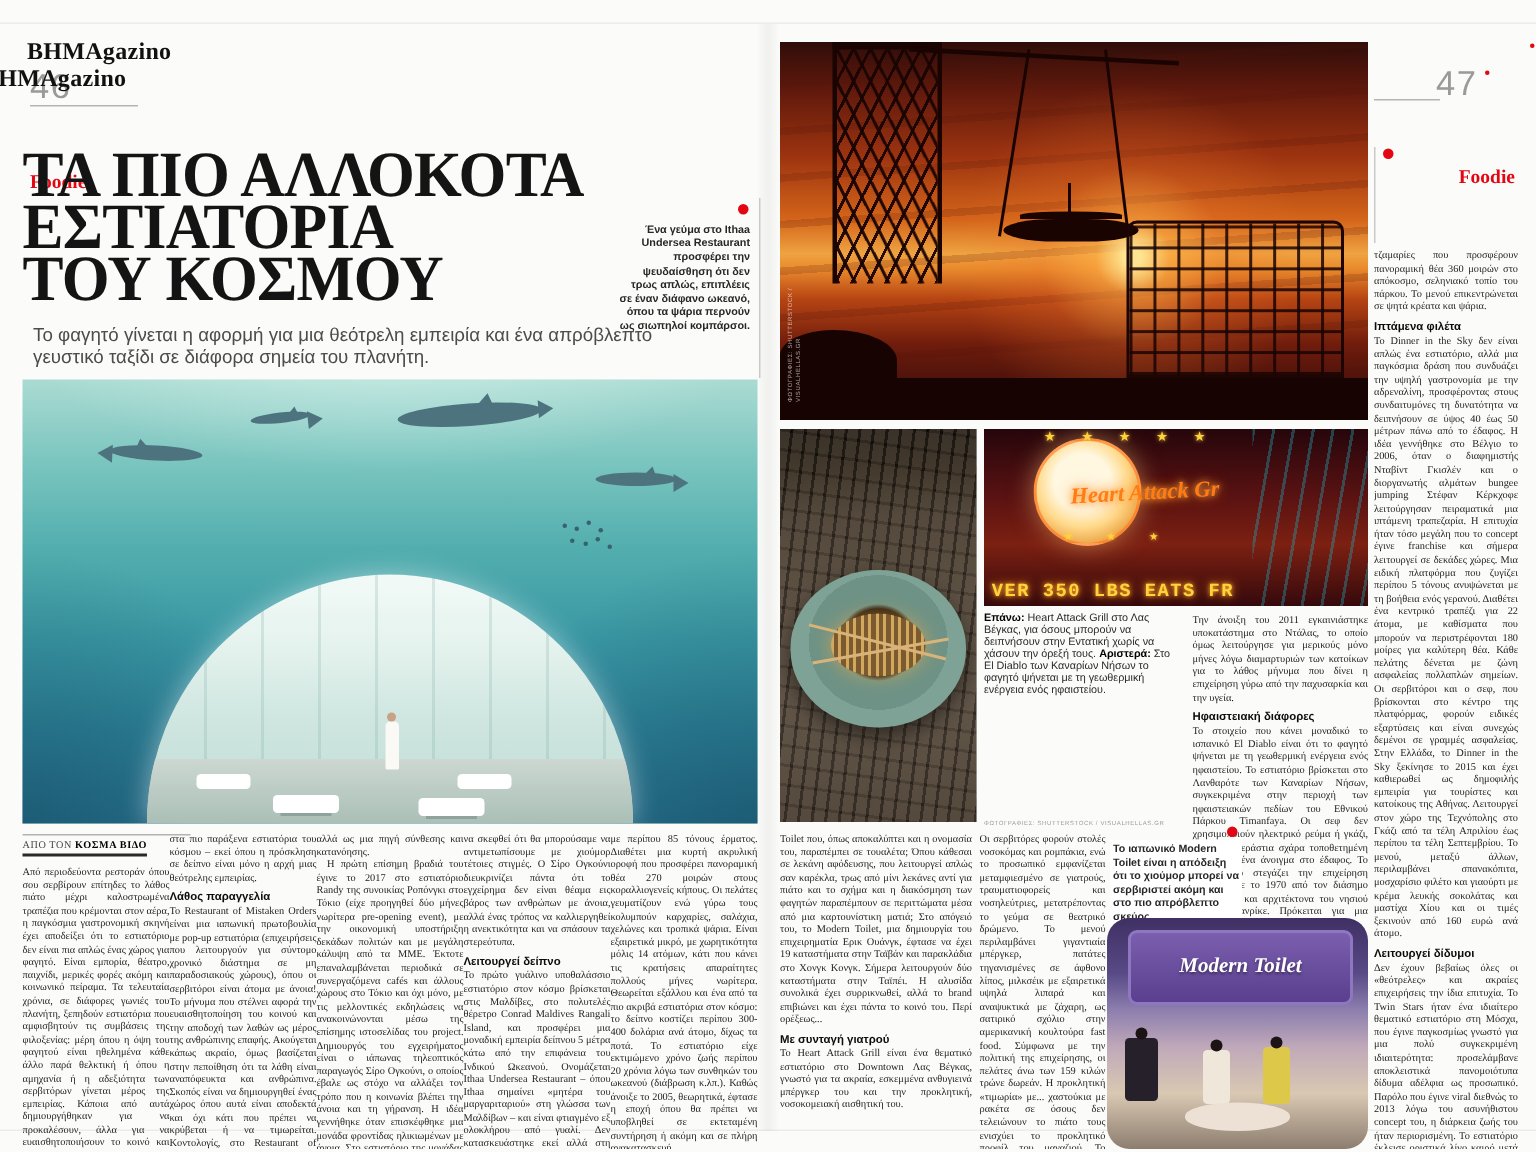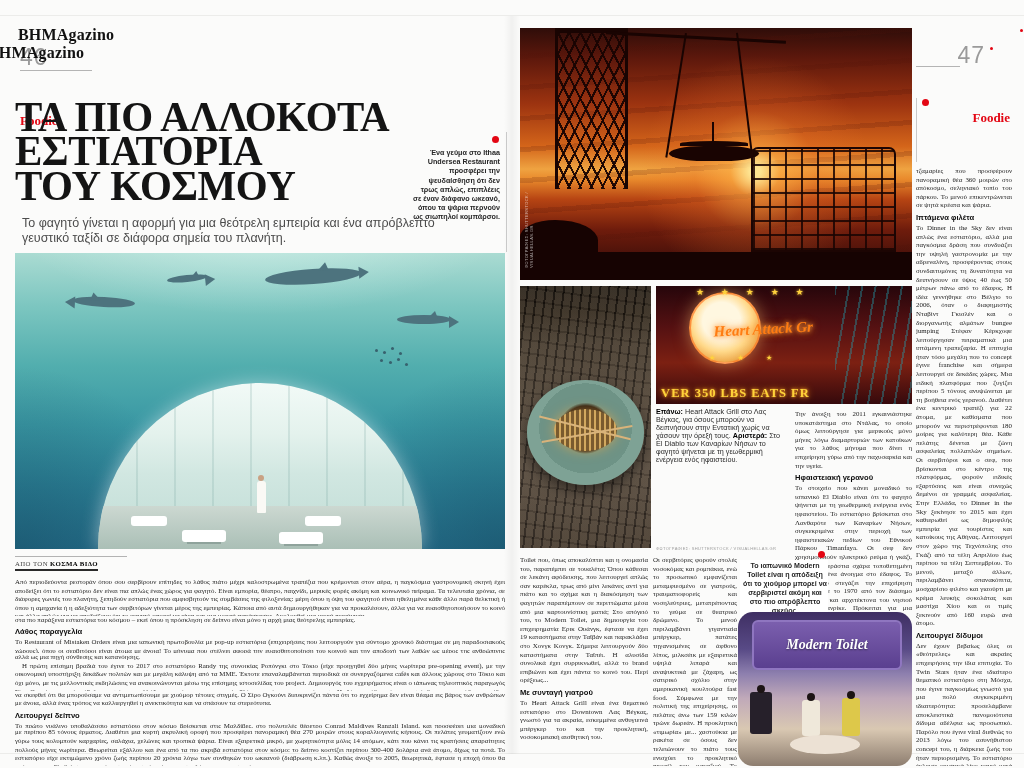--- a/index.html
+++ b/index.html
@@ -24,21 +24,21 @@
 
   .cap-left{left:412px;top:148px;width:88px;text-align:right;font-family:"Liberation Sans",sans-serif;font-weight:bold;font-size:7.2px;line-height:9.2px;color:#272727;}
   .reddot{width:7px;height:7px;border-radius:50%;background:var(--red);}
   .vrule{width:1px;background:#c9c9c9;}
 
   .byline{left:15px;top:556px;width:112px;border-top:1px solid #b3b3b3;padding-top:3px;font-size:6.8px;letter-spacing:.4px;}
   .byline .inner{display:inline-block;border-bottom:2px solid #2a2a2a;padding-bottom:2px;}
   .byl-pre{color:#444;}
   .byl-name{font-weight:bold;color:#000;}
 
-  .cols{display:flex;flex-direction:column;}
+  .cols{display:flex;}
   .col,.dense{overflow:hidden;text-align:justify;font-size:6.9px;line-height:8.6px;color:var(--ink);}
   .col{flex:1;}
   .col p,.dense p{margin:0;}
   .bp+.bp{text-indent:7px;}
   .sub{font-family:"Liberation Sans",sans-serif;font-weight:bold;font-size:7.6px;line-height:10px;color:#0c0c0c;margin:3px 0 1px;}
   .cols-l{left:15px;top:556px;width:490px;height:210px;}
   .cols-l .col:first-child{padding-top:22px;}
 
   
   .ph-uw{left:15px;top:253px;width:490px;height:296px;overflow:hidden;background:
@@ -98,38 +98,38 @@
   .skw1{left:14%;top:54%;width:72%;transform:rotate(14deg);}
   .skw2{left:16%;top:56%;width:70%;transform:rotate(-10deg);}
 
   
   .ph-ha{left:656px;top:286px;width:256px;height:118px;overflow:hidden;background:linear-gradient(180deg,#26060b 0%,#551112 35%,#7c2012 65%,#35090c 100%);}
   .ph-ha::before{content:'';position:absolute;right:0;top:0;width:30%;height:100%;background:repeating-linear-gradient(100deg,rgba(32,165,180,.38) 0 2px,transparent 2px 13px);}
   .ha-globe{position:absolute;left:13%;top:5%;width:68px;height:68px;border-radius:50%;border:2px solid rgba(255,120,40,.65);background:radial-gradient(circle at 45% 40%,#fff7e0 0 34%,#ffd98a 55%,#e89b3a 80%,#b5541c 100%);box-shadow:0 0 16px rgba(255,200,120,.5);}
   .ha-stars{position:absolute;left:6%;top:1%;width:64%;text-align:center;color:#ffd23d;font-size:9px;letter-spacing:7px;text-shadow:0 0 3px #ffd23d;font-family:"DejaVu Sans",sans-serif;}
   .ha-stars2{position:absolute;left:10%;top:58%;width:50%;text-align:center;color:#ffd23d;font-size:7px;letter-spacing:10px;text-shadow:0 0 3px #ffd23d;font-family:"DejaVu Sans",sans-serif;}
   .ha-arc{position:absolute;left:4%;top:30%;width:76%;text-align:center;font-family:"Liberation Serif",serif;font-style:italic;font-weight:bold;font-size:15px;color:#ff7c12;text-shadow:0 0 4px #ffae4d,0 0 9px #ff7a12;transform:rotate(-3deg);white-space:nowrap;}
-  .ha-marquee{position:absolute;left:2%;bottom:3px;font-family:Liberation Serif, serif;font-weight:bold;font-size:12.5px;letter-spacing:1px;color:#ffd43a;text-shadow:0 0 3px #ffac2e,0 0 7px #ff8c1a;white-space:nowrap;}
+  .ha-marquee{position:absolute;left:2%;bottom:3px;font-family:Liberation Mono, monospace;font-weight:bold;font-size:12.5px;letter-spacing:1px;color:#ffd43a;text-shadow:0 0 3px #ffac2e,0 0 7px #ff8c1a;white-space:nowrap;}
 
   
   .ph-mt{left:738px;top:612px;width:174px;height:154px;overflow:hidden;background:linear-gradient(180deg,#3f2f63 0%,#584a86 24%,#8d7fae 40%,#c0a9b9 56%,#d9c8b2 76%,#8d7d6f 100%);border-radius:15px;}
   .mt-sign{position:absolute;left:8%;top:5%;width:84%;height:30%;border-radius:6px;border:2px solid #8f76c0;background:linear-gradient(180deg,#7b5fae,#5a3f8f);display:flex;align-items:center;justify-content:center;}
   .mt-sign span{font-family:"Liberation Serif",serif;font-style:italic;font-weight:bold;font-size:14px;color:#fff;text-shadow:0 1px 2px rgba(0,0,0,.45);}
   .mt-p{position:absolute;border-radius:3px;}
   .mt-p::before{content:'';position:absolute;top:-7px;left:50%;transform:translateX(-50%);width:8px;height:8px;border-radius:50%;background:#1c1414;}
   .mt-p1{left:7%;top:52%;width:22px;height:42px;background:#26202a;}
   .mt-p2{left:37%;top:57%;width:18px;height:36px;background:#efe8da;}
   .mt-p3{left:60%;top:56%;width:18px;height:38px;background:#ddc84a;}
   .mt-table{position:absolute;left:30%;top:80%;width:40%;height:12%;border-radius:50%;background:#ece1d4;}
 
   
   .cap-sans{font-family:"Liberation Sans",sans-serif;font-weight:bold;color:#222;}
   .cap2{left:656px;top:408px;width:128px;font-size:7.2px;line-height:8px;color:#2a2a2a;font-family:Liberation Sans, sans-serif;}
   .cap2 .cap-lead{font-weight:bold;color:#000;}
-  .cap3{left:740px;top:560px;width:86px;text-align:center;font-size:7.1px;line-height:9px;background:#fff;padding:2px 0 2px 2px;}
+  .cap3{left:740px;top:560px;width:86px;text-align:left;font-size:7.1px;line-height:9px;background:#fff;padding:2px 0 2px 2px;}
   .credit-sm{left:656px;top:546px;width:170px;font-family:"Liberation Sans",sans-serif;font-size:4px;color:#9b9b9b;letter-spacing:.4px;}
   .vcred{writing-mode:vertical-rl;transform:rotate(180deg);font-family:"Liberation Sans",sans-serif;font-size:4px;letter-spacing:.4px;color:rgba(255,255,255,.6);}
   .midcol{left:795px;top:410px;width:117px;height:216px;}
   .col-a{left:520px;top:556px;width:128px;height:210px;}
   .col-b{left:653px;top:556px;width:84px;height:210px;}
   .rail-col{left:916px;top:167px;width:96px;height:599px;}
   .cap-r{left:923px;top:112px;width:90px;font-size:7.4px;line-height:9.4px;}
 </style>
 </head>
 <body>
@@ -229,21 +229,21 @@
     <div class="ha-stars2">★ ★ ★</div>
     <div class="ha-arc">Heart Attack Gr</div>
     <div class="ha-marquee">VER 350 LBS EATS FR</div>
   </div>
 
   <div class="abs cap2"><span class="cap-lead">Επάνω: </span><span>Heart Attack Grill στο Λας Βέγκας, για όσους μπορούν να δειπνήσουν στην Εντατική χωρίς να χάσουν την όρεξή τους. </span><span class="cap-lead">Αριστερά: </span><span>Στο El Diablo των Καναρίων Νήσων το φαγητό ψήνεται με τη γεωθερμική ενέργεια ενός ηφαιστείου. </span></div>
   <div class="abs credit-sm">ΦΩΤΟΓΡΑΦΙΕΣ: SHUTTERSTOCK / VISUALHELLAS.GR</div>
 
   <div class="abs dense midcol">
       <p class="bp">Την άνοιξη του 2011 εγκαινιάστηκε υποκατάστημα στο Ντάλας, το οποίο όμως λειτούργησε για μερικούς μόνο μήνες λόγω διαμαρτυριών των κατοίκων για το λάθος μήνυμα που δίνει η επιχείρηση γύρω από την παχυσαρκία και την υγεία.</p>
-      <h4 class="sub">Ηφαιστειακή γερανού</h4>
+      <h4 class="sub">Ηφαιστειακή διάφορες</h4>
       <p class="bp">Το στοιχείο που κάνει μοναδικό το ισπανικό El Diablo είναι ότι το φαγητό ψήνεται με τη γεωθερμική ενέργεια ενός ηφαιστείου. Το εστιατόριο βρίσκεται στο Λανθαρότε των Καναρίων Νήσων, συγκεκριμένα στην περιοχή των ηφαιστειακών πεδίων του Εθνικού Πάρκου Timanfaya. Οι σεφ δεν χρησιμοποιούν ηλεκτρικό ρεύμα ή γκάζι, αλλά μια τεράστια σχάρα τοποθετημένη πάνω από ένα άνοιγμα στο έδαφος. Το κτίριο που στεγάζει την επιχείρηση σχεδιάστηκε το 1970 από τον διάσημο καλλιτέχνη και αρχιτέκτονα του νησιού Θέσαρ Μανρίκε. Πρόκειται για μια κυκλική κατασκευή με τεράστιες</p>
     </div>
   <div class="abs dense col-a">
       <p class="bp">Toilet που, όπως αποκαλύπτει και η ονομασία του, παραπέμπει σε τουαλέτα; Όπου κάθεσαι σε λεκάνη αφόδευσης, που λειτουργεί απλώς σαν καρέκλα, τρως από μίνι λεκάνες αντί για πιάτο και το σχήμα και η διακόσμηση των φαγητών παραπέμπουν σε περιττώματα μέσα από μια καρτουνίστικη ματιά; Στο απόγειό του, το Modern Toilet, μια δημιουργία του επιχειρηματία Ερικ Ουάνγκ, έφτασε να έχει 19 καταστήματα στην Ταϊβάν και παρακλάδια στο Χονγκ Κονγκ. Σήμερα λειτουργούν δύο καταστήματα στην Ταϊπέι. Η αλυσίδα συνολικά έχει συρρικνωθεί, αλλά το brand επιβιώνει και έχει πάντα το κοινό του. Περί ορέξεως...</p>
       <h4 class="sub">Με συνταγή γιατρού</h4>
       <p class="bp">Το Heart Attack Grill είναι ένα θεματικό εστιατόριο στο Downtown Λας Βέγκας, γνωστό για τα ακραία, εσκεμμένα ανθυγιεινά μπέργκερ του και την προκλητική, νοσοκομειακή αισθητική του.</p>
     </div>
   <div class="abs dense col-b">
       <p class="bp">Οι σερβιτόρες φορούν στολές νοσοκόμας και ρομπάκια, ενώ το προσωπικό εμφανίζεται μεταμφιεσμένο σε γιατρούς, τραυματιοφορείς και νοσηλεύτριες, μετατρέποντας το γεύμα σε θεατρικό δρώμενο. Το μενού περιλαμβάνει γιγαντιαία μπέργκερ, πατάτες τηγανισμένες σε άφθονο λίπος, μιλκσέικ με εξαιρετικά υψηλά λιπαρά και αναψυκτικά με ζάχαρη, ως σατιρικό σχόλιο στην αμερικανική κουλτούρα fast food. Σύμφωνα με την πολιτική της επιχείρησης, οι πελάτες άνω των 159 κιλών τρώνε δωρεάν. Η προκλητική «τιμωρία» με... χαστούκια με ρακέτα σε όσους δεν τελειώνουν το πιάτο τους ενισχύει το προκλητικό προφίλ του μαγαζιού. Το εστιατόριο ιδρύθηκε το 2005 στην Αριζόνα από τον Τζον Μπάσο και μεταφέρθηκε το 2011 στο Λας Βέγκας, όπου εξελίχθηκε σε σημείο αναφοράς για όσους αναζητούν μια ακραία, απολύτως ανορθόδοξη γαστρονομική εμπειρία στην πόλη του τζόγου.</p>
     </div>

